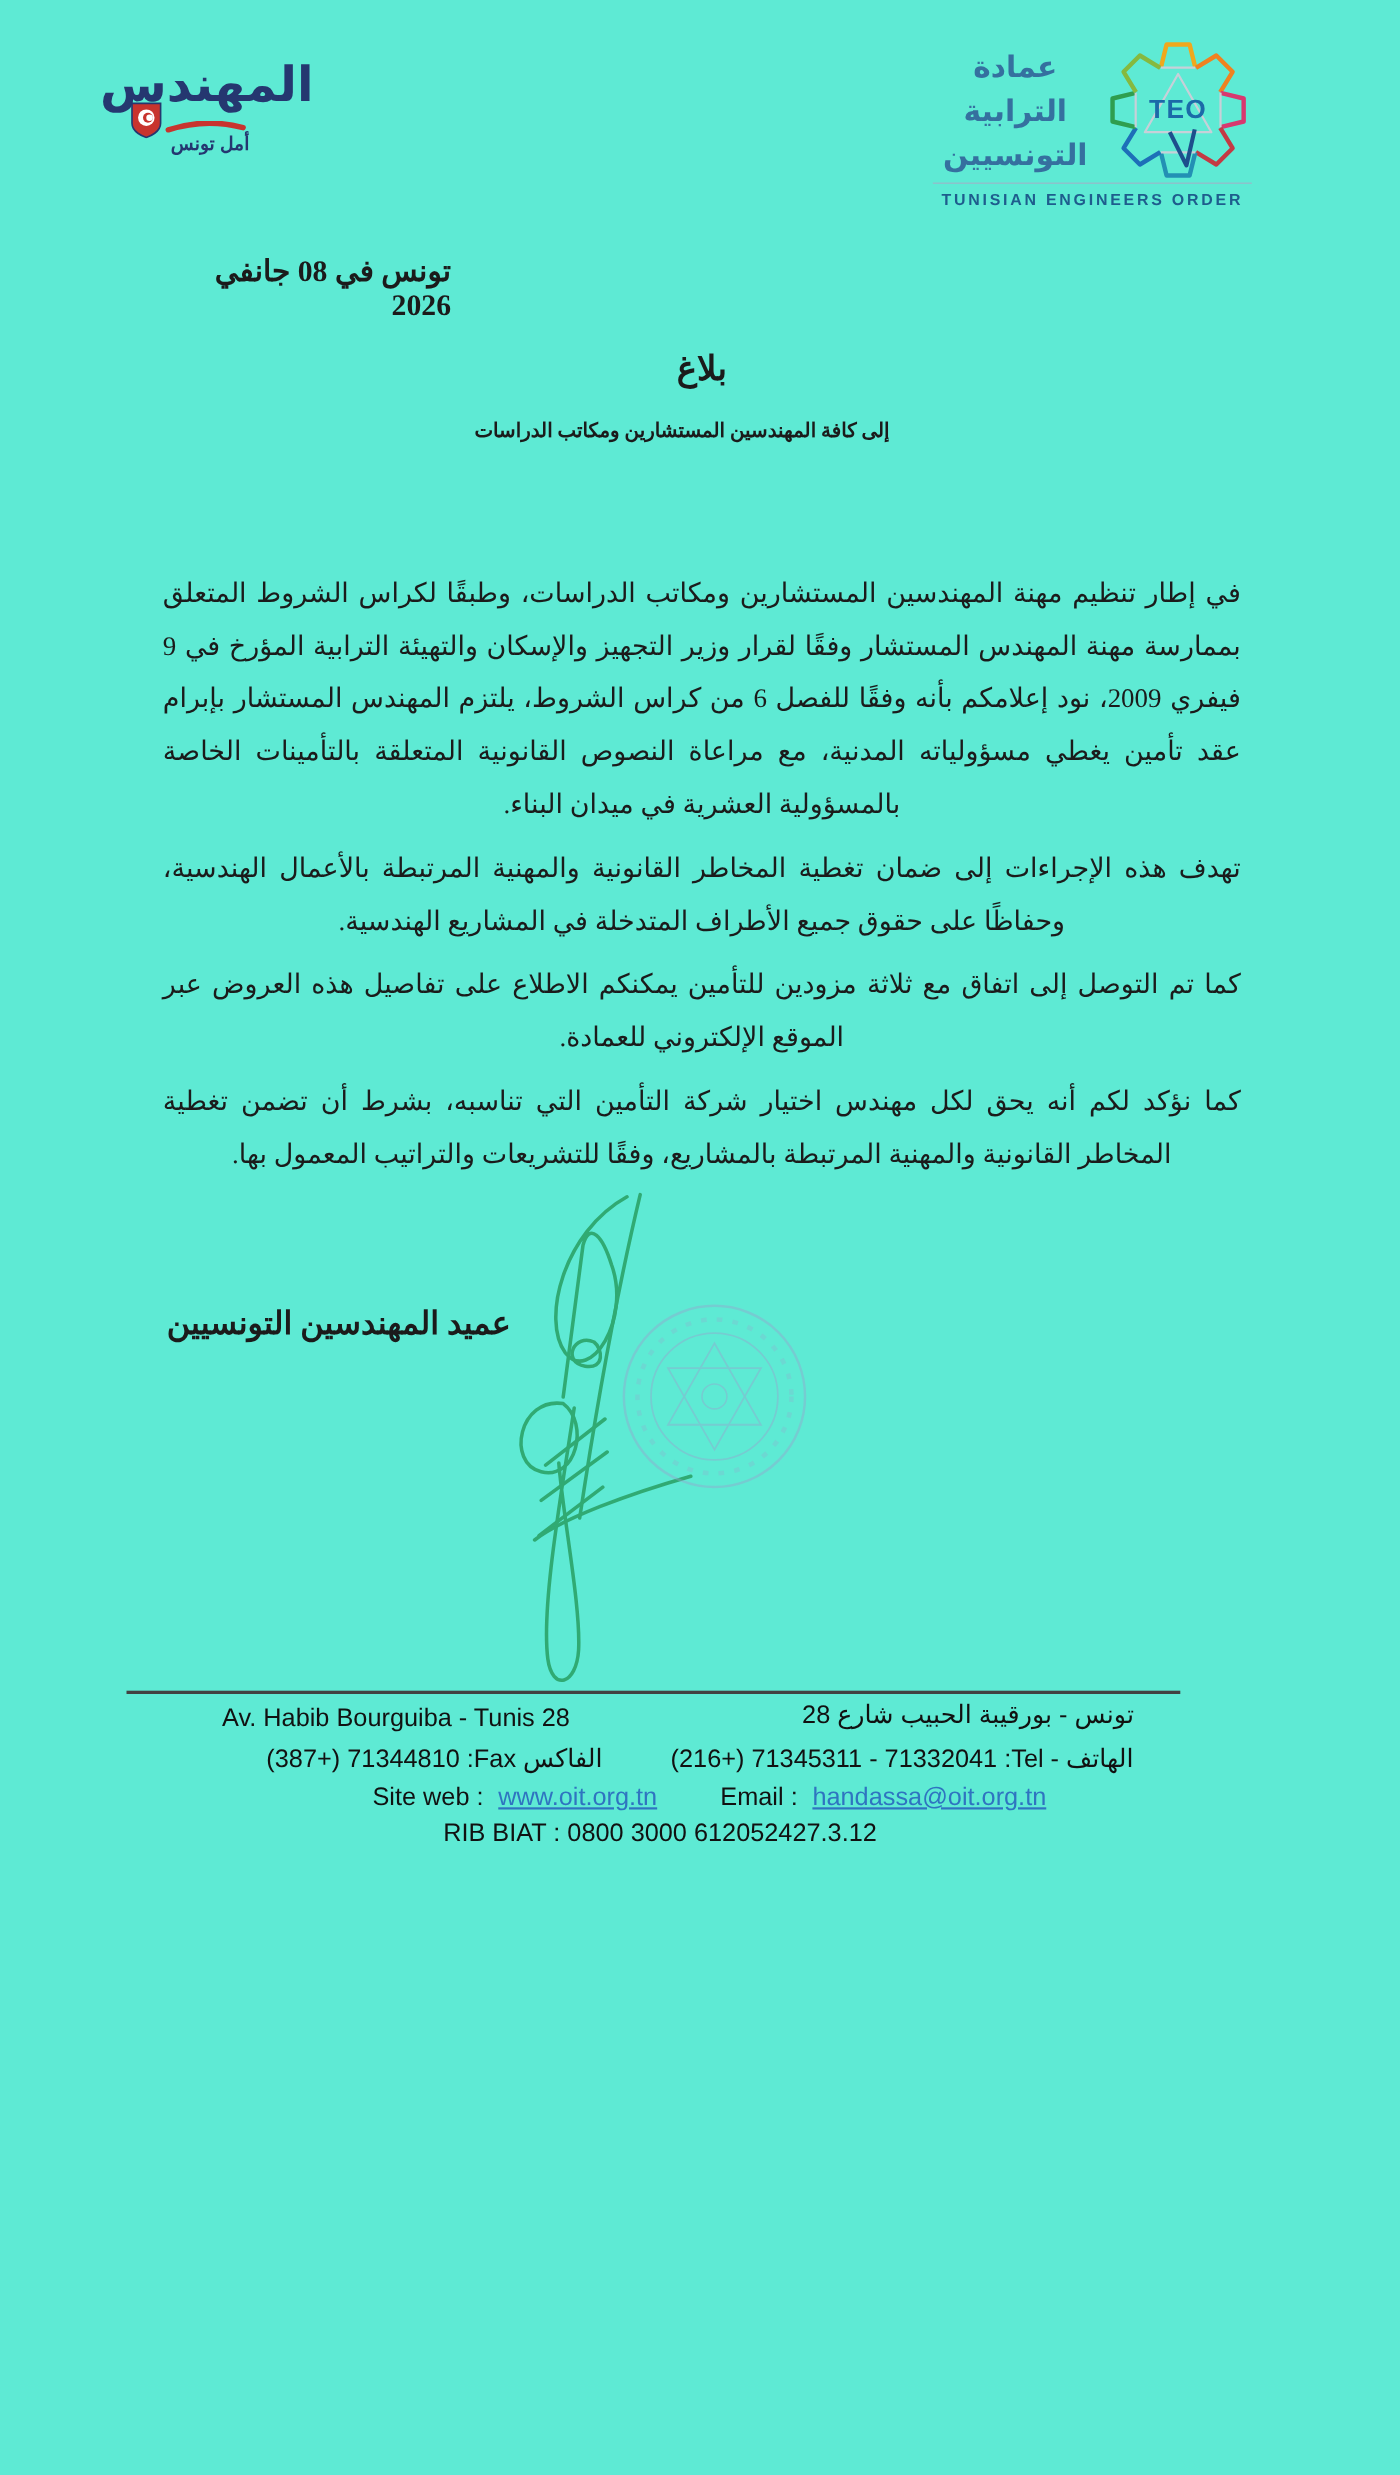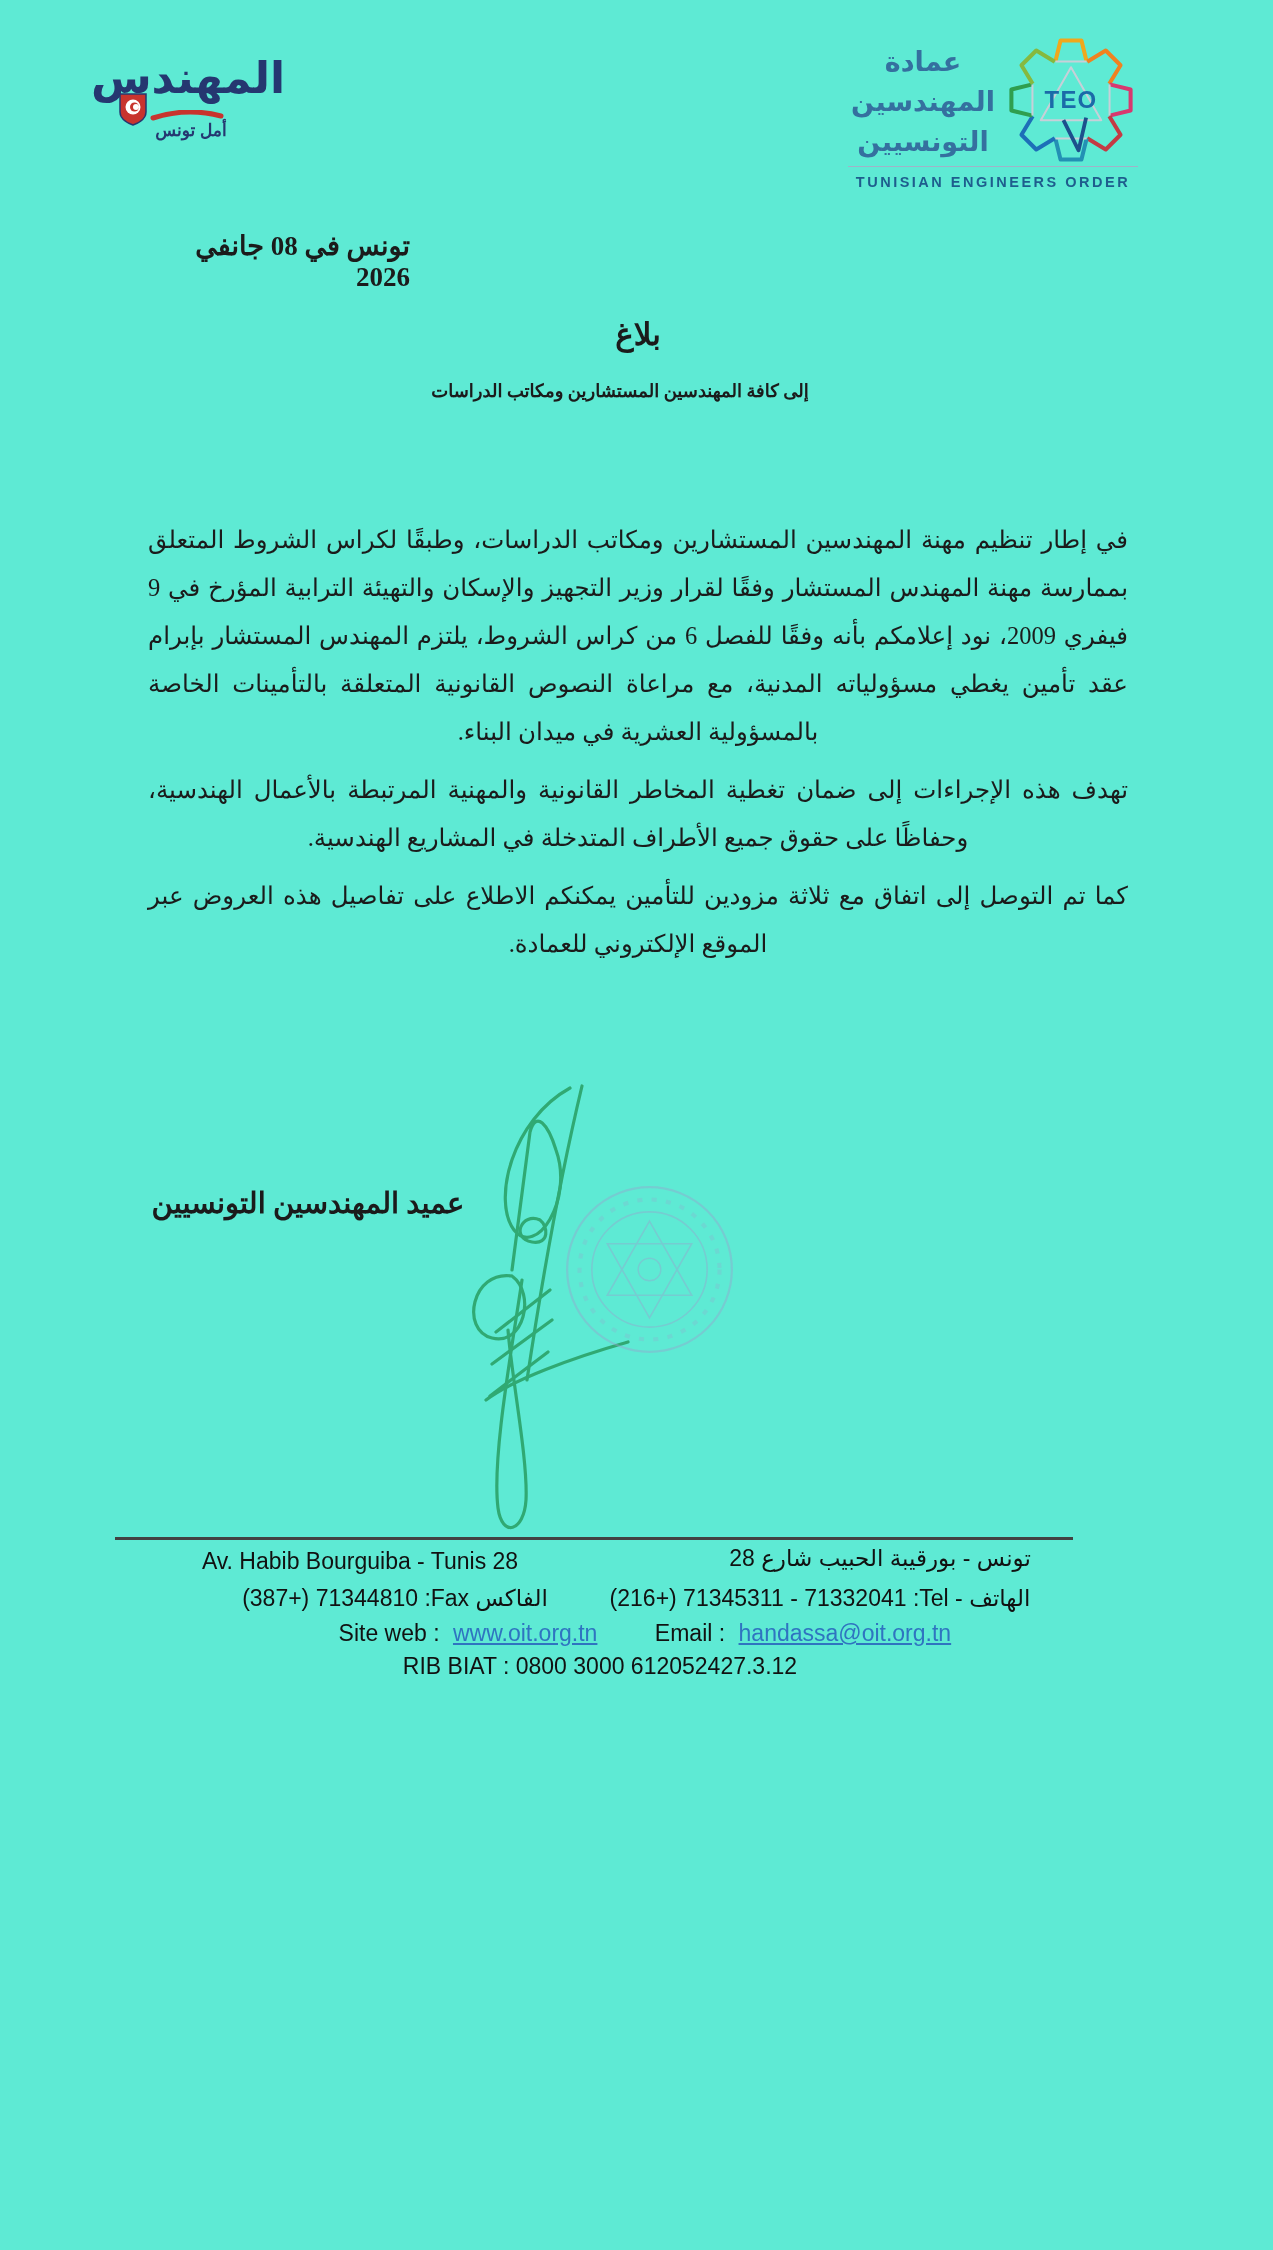--- a/index.html
+++ b/index.html
@@ -76,21 +76,21 @@
     </svg>
     <svg class="swoosh" width="74" height="12" viewBox="0 0 74 12">
       <path d="M3,8 Q37,-3 71,6" fill="none" stroke="#c8342e" stroke-width="5" stroke-linecap="round"></path>
     </svg>
     <div class="tagline">أمل تونس</div>
   </div>
 
   <div class="abs logo-right">
     <div class="ar-col">
       <div>عمادة</div>
-      <div>المهندسين</div>
+      <div>الترابية</div>
       <div>التونسيين</div>
     </div>
     <svg class="gear" width="126" height="128" viewBox="0 0 100 100">
       <g fill="none" stroke-width="3.2" stroke-linejoin="round">
         <g transform="rotate(0 50 50)">
             <path d="M37.6,19.4 L41.7,2.7 L58.3,2.7 L62.4,19.4" stroke="#f0a81c"></path>
           </g>
         <g transform="rotate(45 50 50)">
             <path d="M37.6,19.4 L41.7,2.7 L58.3,2.7 L62.4,19.4" stroke="#ef8220"></path>
           </g>
@@ -124,20 +124,21 @@
 
   <div class="abs date-line">تونس في 08 جانفي 2026</div>
 
   <div class="abs title">بلاغ</div>
   <div class="abs addressee">إلى كافة المهندسين المستشارين ومكاتب الدراسات</div>
 
   <div class="abs body-block">
     <p>في إطار تنظيم مهنة المهندسين المستشارين ومكاتب الدراسات، وطبقًا لكراس الشروط المتعلق بممارسة مهنة المهندس المستشار وفقًا لقرار وزير التجهيز والإسكان والتهيئة الترابية المؤرخ في 9 فيفري 2009، نود إعلامكم بأنه وفقًا للفصل 6 من كراس الشروط، يلتزم المهندس المستشار بإبرام عقد تأمين يغطي مسؤولياته المدنية، مع مراعاة النصوص القانونية المتعلقة بالتأمينات الخاصة بالمسؤولية العشرية في ميدان البناء.</p>
     <p>تهدف هذه الإجراءات إلى ضمان تغطية المخاطر القانونية والمهنية المرتبطة بالأعمال الهندسية، وحفاظًا على حقوق جميع الأطراف المتدخلة في المشاريع الهندسية.</p>
     <p>كما تم التوصل إلى اتفاق مع ثلاثة مزودين للتأمين يمكنكم الاطلاع على تفاصيل هذه العروض عبر الموقع الإلكتروني للعمادة.</p>
+    <p>كما نؤكد لكم أنه يحق لكل مهندس اختيار شركة التأمين التي تناسبه، بشرط أن تضمن تغطية المخاطر القانونية والمهنية المرتبطة بالمشاريع، وفقًا للتشريعات والتراتيب المعمول بها.</p>
   </div>
 
   <div class="abs sig-role">عميد المهندسين التونسيين</div>
 
   <svg class="abs sig-ink" width="180" height="470" viewBox="0 0 180 470">
     <g fill="none" stroke="#2da46b" stroke-width="3.2" stroke-linecap="round" opacity="0.92">
       <path d="M118,8 C60,40 40,120 62,150 C84,178 122,120 104,70 C96,44 84,30 78,52 L60,190"></path>
       <path d="M130,6 C110,90 90,200 75,300"></path>
       <path d="M88,140 C70,132 58,158 80,162 C98,165 96,146 88,140"></path>
       <path d="M60,196 C20,190 8,250 40,258 C72,266 84,214 60,196"></path>

